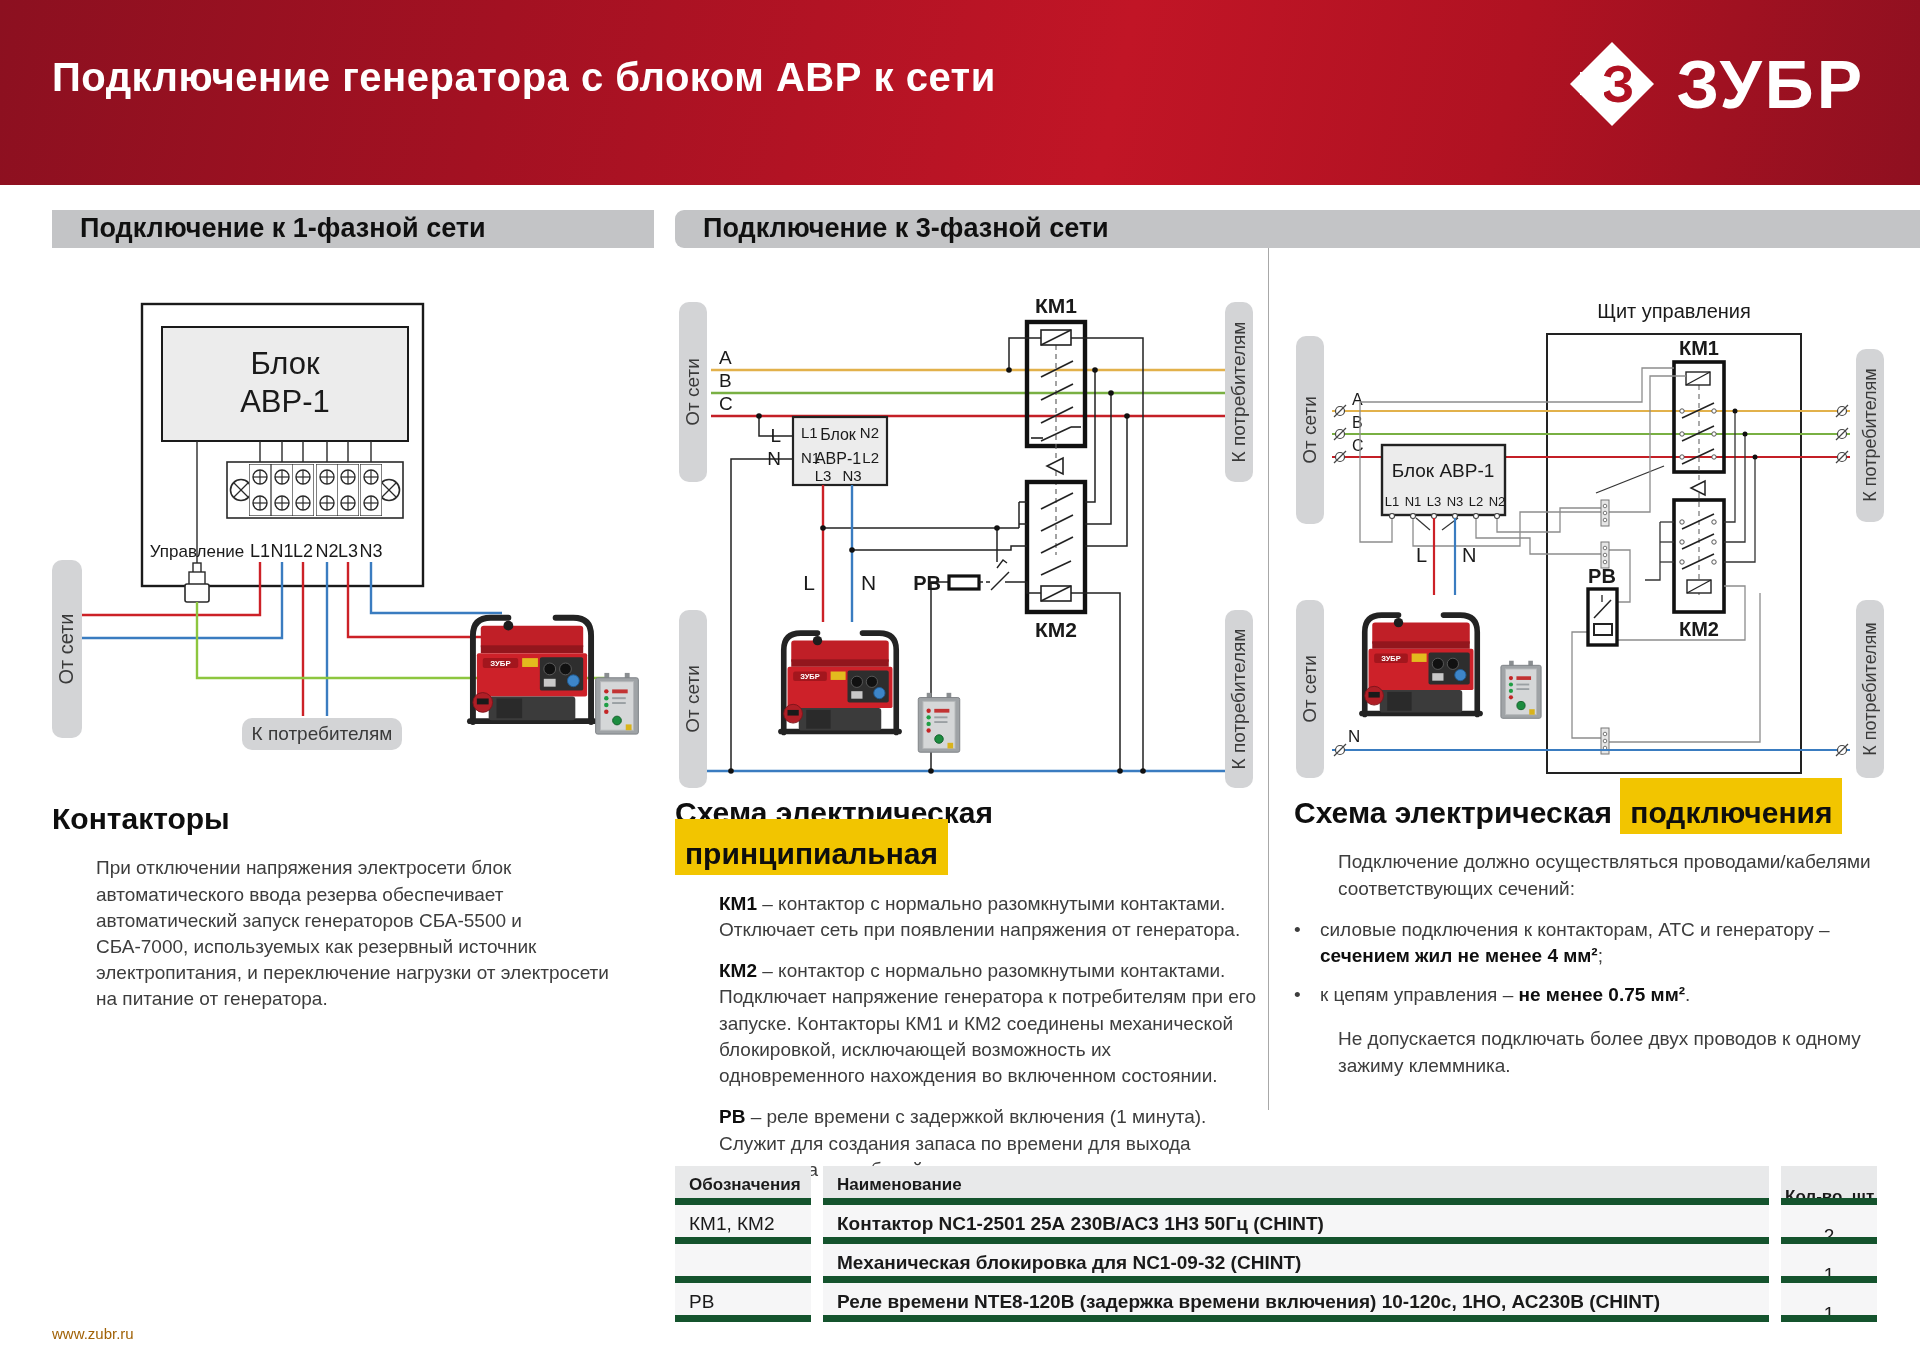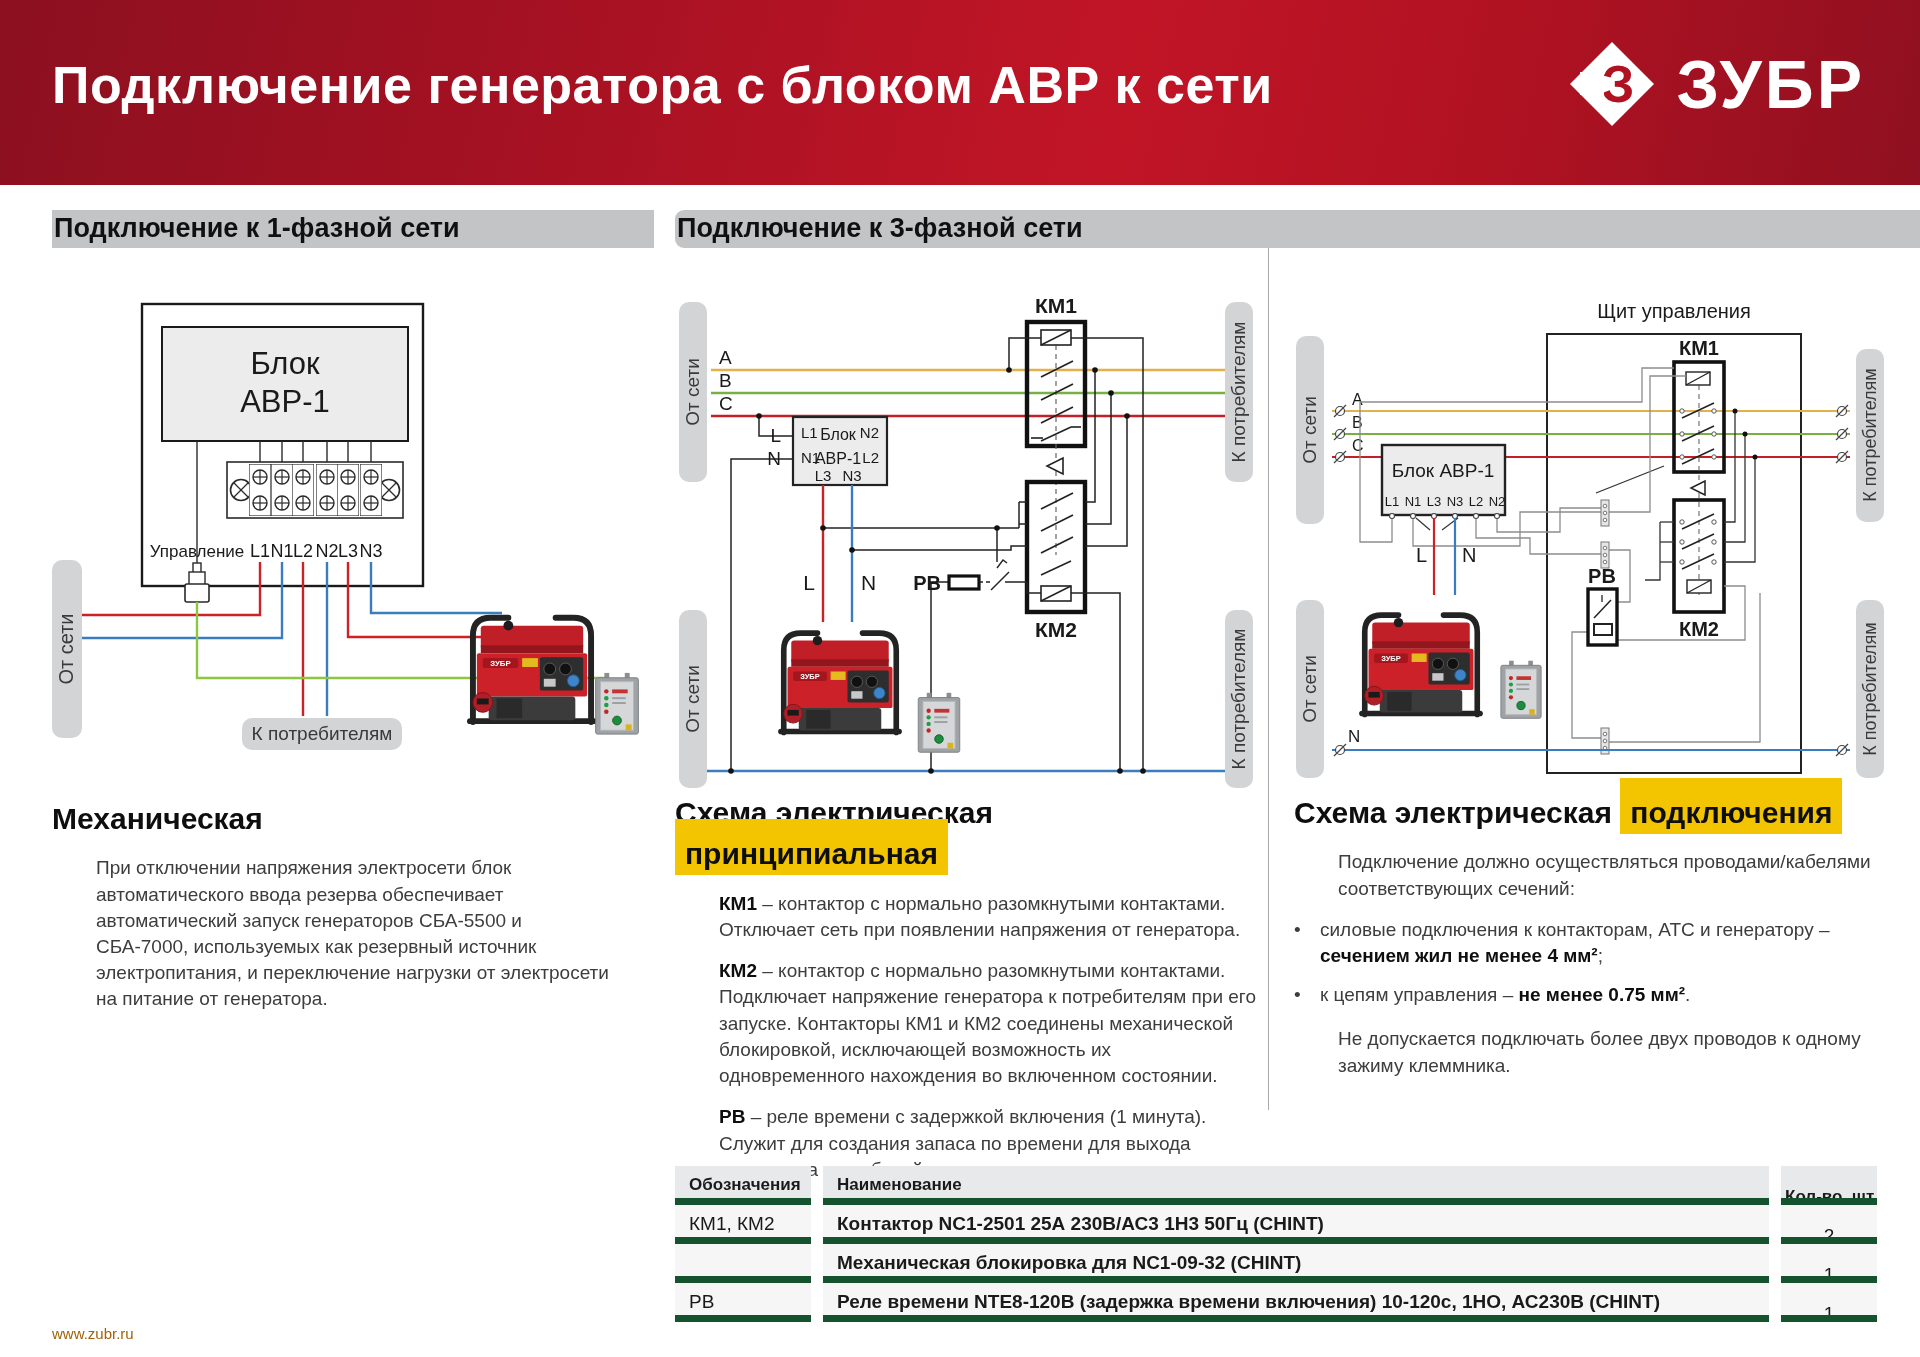--- a/index.html
+++ b/index.html
@@ -8,27 +8,27 @@
     position:relative; background:#ffffff; overflow:hidden;
     font-family:"Liberation Sans", sans-serif; color:#1a1a1a;
   }
   
   .banner {
     position:absolute; left:0; top:0; width:1920px; height:185px;
     background:linear-gradient(102deg,#8c1020 0%,#a31122 26%,#c11526 58%,#b01222 78%,#8f1020 100%);
   }
   .banner-title {
     position:absolute; left:52px; top:55px;
-    font-size:52px; font-weight:bold; color:#ffffff; letter-spacing:0.5px;
+    font-size:40px; font-weight:bold; color:#ffffff; letter-spacing:0.5px;
   }
   .logo { position:absolute; right:55px; top:40px; display:flex; align-items:center; gap:20px; }
   .logo-text { font-size:68px; font-weight:bold; color:#ffffff; letter-spacing:3px; }
   
   .bar { position:absolute; top:210px; height:38px; background:#c3c4c6;
-         font-size:27px; font-weight:bold; color:#101010; line-height:37px; padding-left:2px; }
+         font-size:27px; font-weight:bold; color:#101010; line-height:37px; padding-left:28px; }
   .bar-left  { left:52px;  width:602px; }
   .bar-right { left:675px; width:1424px;border-radius:9px; }
   
   .diag { position:absolute; top:250px; width:600px; height:540px; }
   .diag svg { display:block; width:600px; height:540px; }
   .d1 { left:52px; } .d2 { left:675px; } .d3 { left:1290px; }
   .divider { position:absolute; left:1268px; top:248px; width:1px; height:862px; background:#a8a8a8; }
   
   .txtcol { position:absolute; font-size:19px; line-height:1.38; color:#3d3d3d; }
   .txtcol h2 { font-size:30px; font-weight:bold; color:#0e0e0e; margin-bottom:16px; }
@@ -497,21 +497,21 @@
   <g>
     <rect x="566" y="350" width="28" height="178" rx="10" fill="#d3d4d6"></rect>
     <text transform="translate(586,439) rotate(-90)" font-size="18" text-anchor="middle" class="sv-label">К потребителям</text>
   </g>
   <use href="#sym-generator" x="56" y="350" width="150" height="122"></use>
   <use href="#sym-ctrlbox" x="208" y="408" width="46" height="64"></use>
 </svg>
 </div>
 
 <div class="txtcol features">
-  <h2>Механическая</h2>
+  <h2>Контакторы</h2>
   <p>При отключении напряжения электросети блок автоматического ввода резерва обеспечивает автоматический запуск генераторов СБА-5500 и СБА-7000, используемых как резервный источник электропитания, и переключение нагрузки от электросети на питание от генератора.</p>
 </div>
 
 <div class="txtcol schtext">
   <h2><span>Схема электрическая</span> <span class="hl">принципиальная</span></h2>
   <p><b>КМ1</b><span> – контактор с нормально разомкнутыми контактами. Отключает сеть при появлении напряжения от генератора.</span></p>
   <p><b>КМ2</b><span> – контактор с нормально разомкнутыми контактами. Подключает напряжение генератора к потребителям при его запуске. Контакторы КМ1 и КМ2 соединены механической блокировкой, исключающей возможность их одновременного нахождения во включенном состоянии.</span></p>
   <p><b>РВ</b><span> – реле времени с задержкой включения (1 минута). Служит для создания запаса по времени для выхода генератора на рабочий режим.</span></p>
 </div>
 

